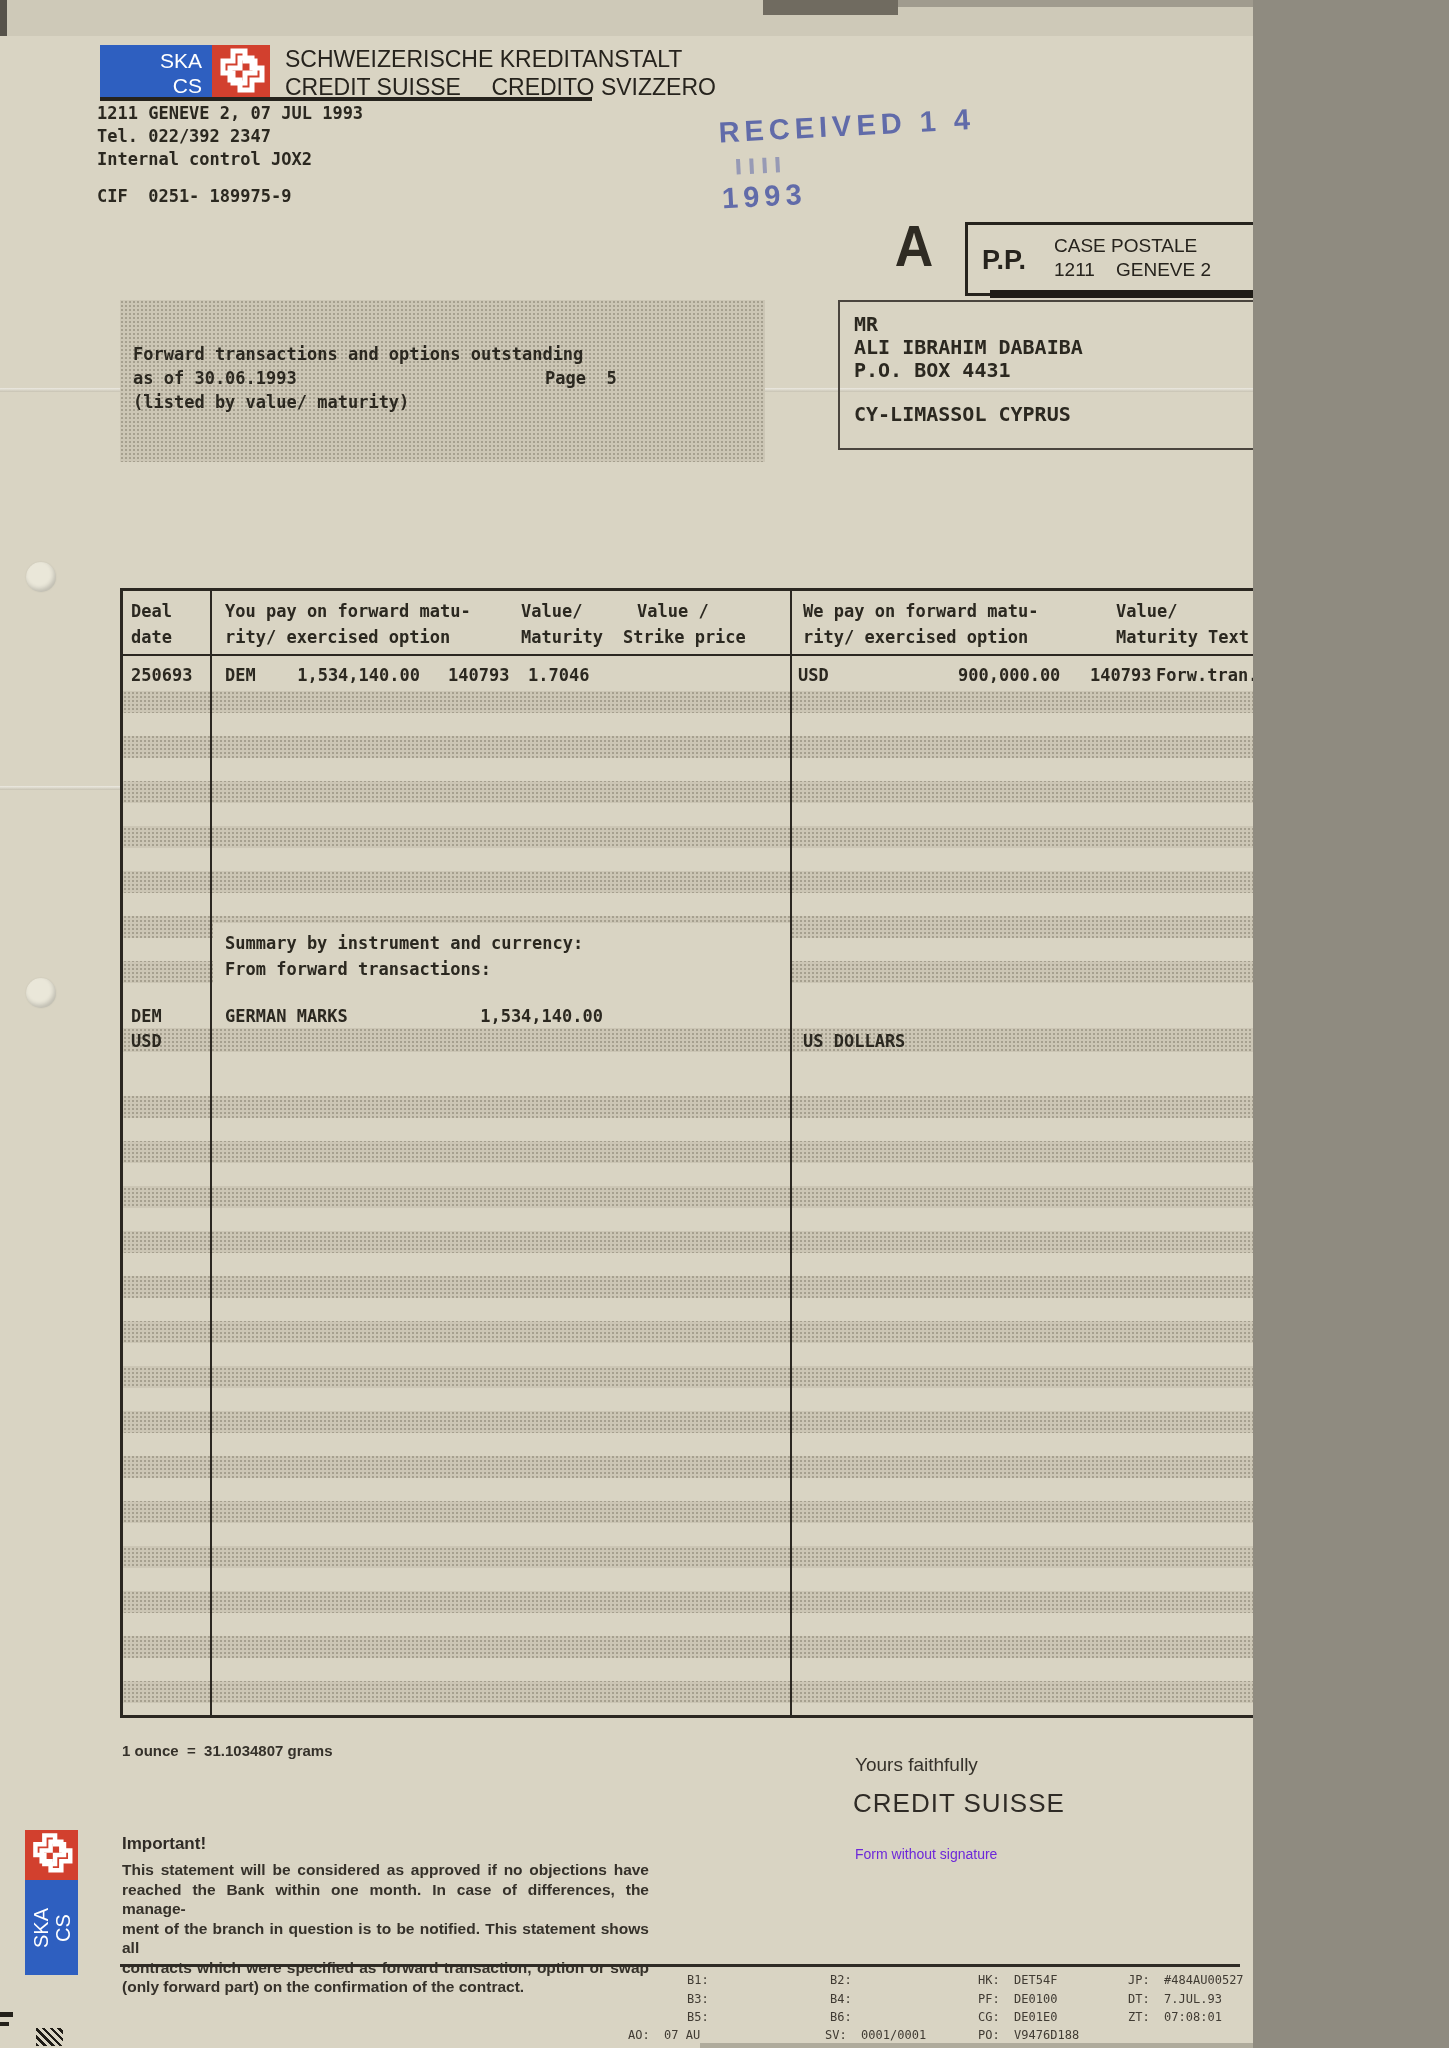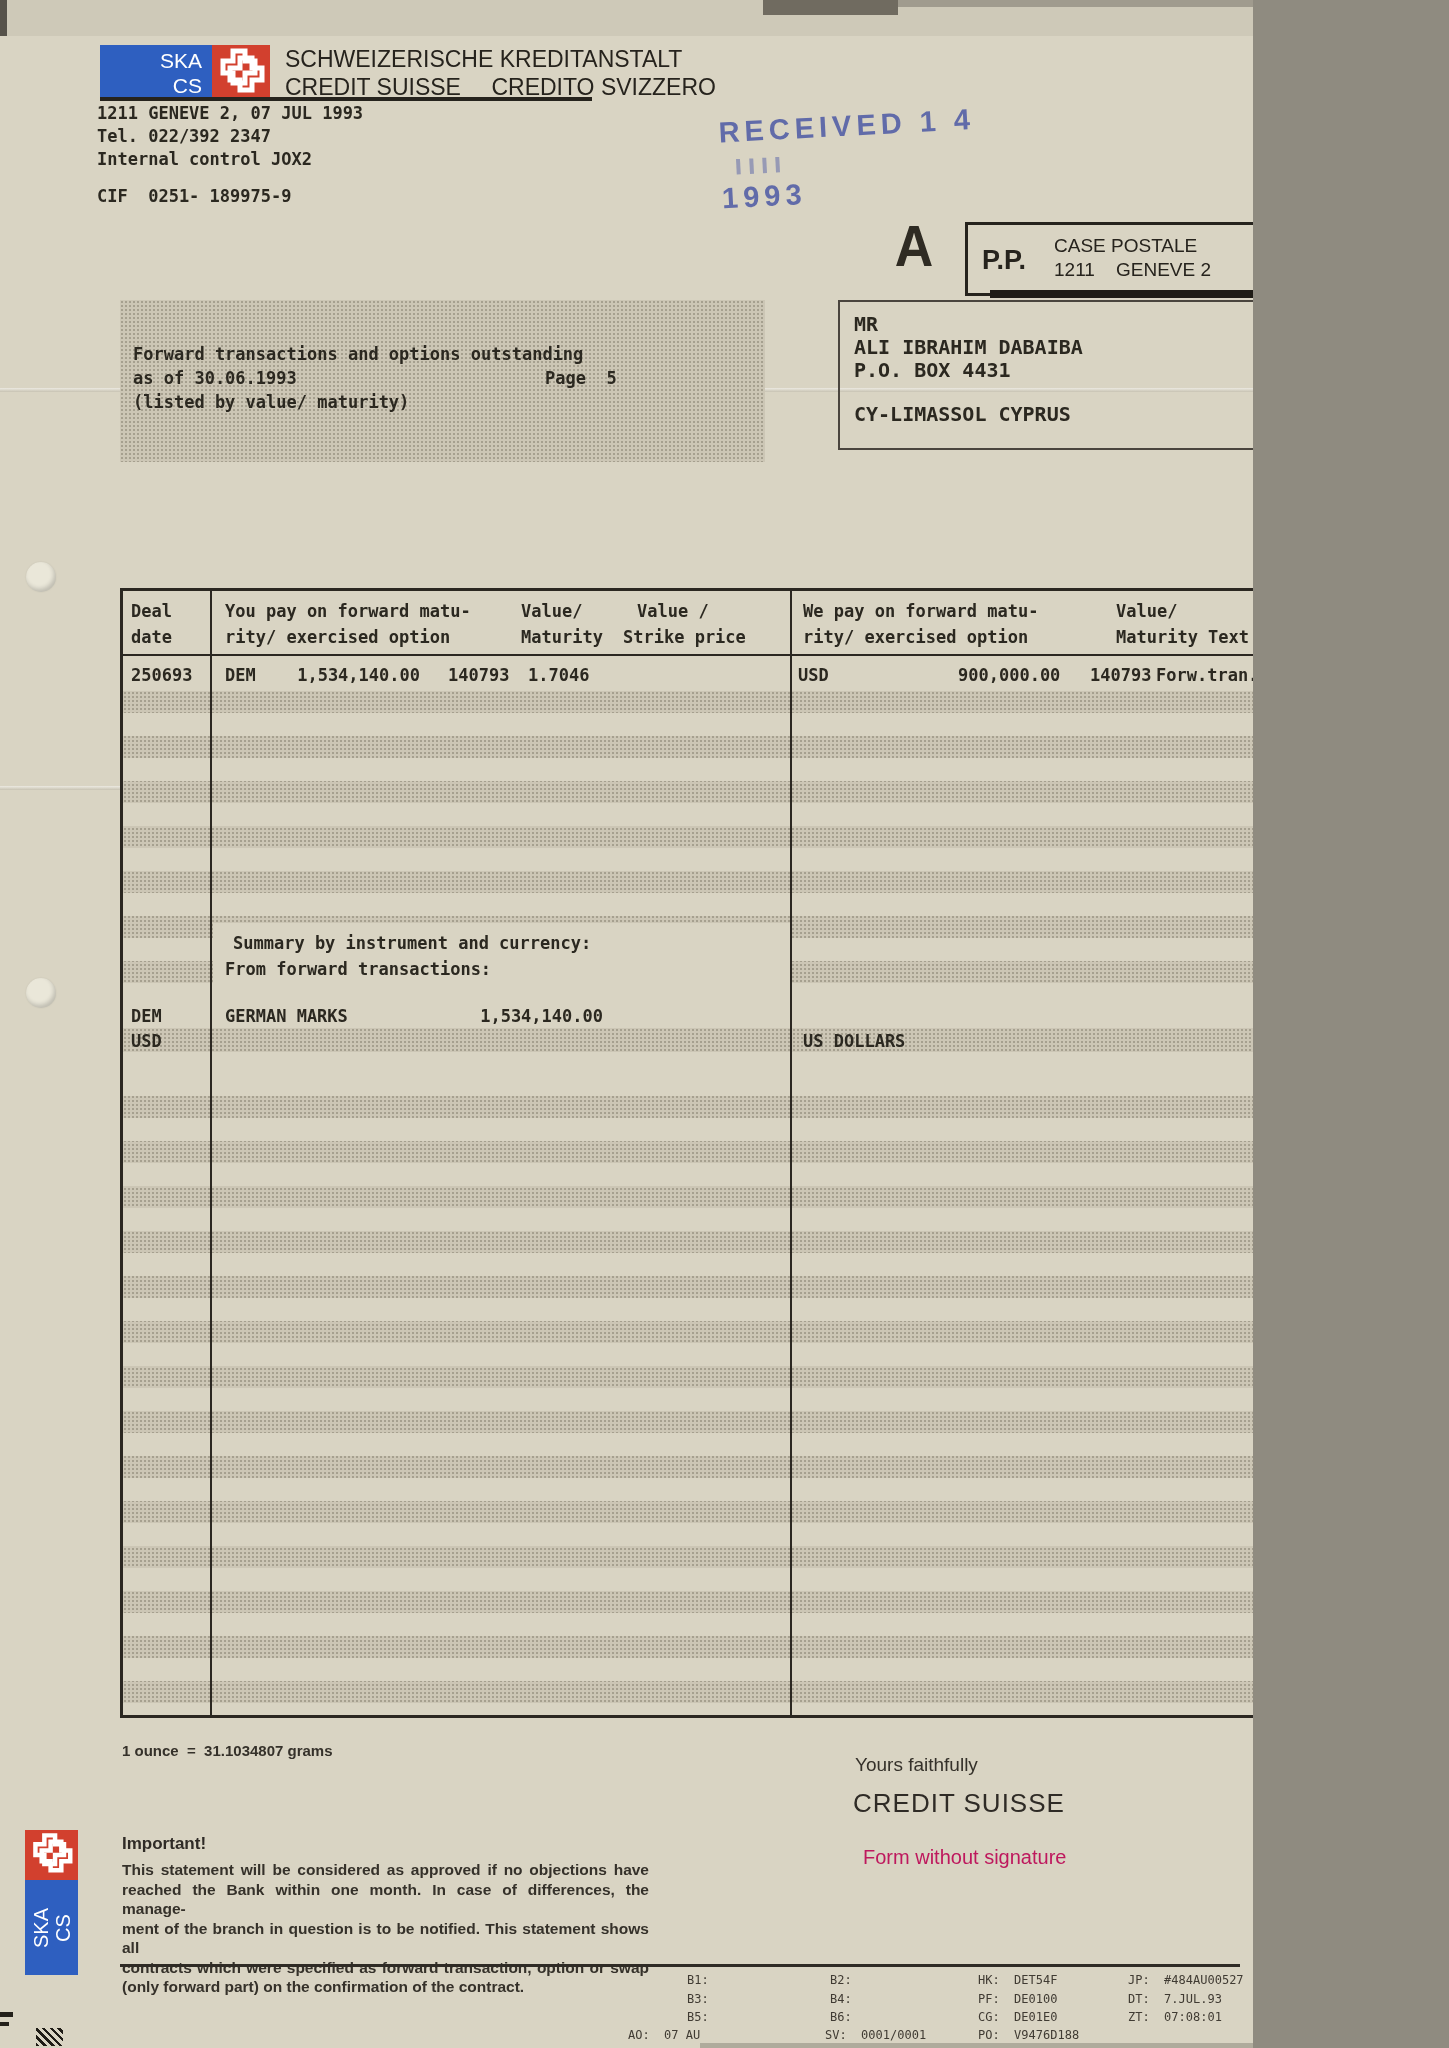--- a/index.html
+++ b/index.html
@@ -136,35 +136,35 @@
     <div class="abs mono" style="left:8px;top:74px;font-size:17px;">250693</div>
     <div class="abs mono" style="left:102px;top:74px;font-size:17px;">DEM</div>
     <div class="abs mono" style="left:174px;top:74px;width:123px;text-align:right;font-size:17px;">1,534,140.00</div>
     <div class="abs mono" style="left:325px;top:74px;font-size:17px;">140793</div>
     <div class="abs mono" style="left:405px;top:74px;font-size:17px;">1.7046</div>
     <div class="abs mono" style="left:675px;top:74px;font-size:17px;">USD</div>
     <div class="abs mono" style="left:835px;top:74px;width:102px;text-align:right;font-size:17px;">900,000.00</div>
     <div class="abs mono" style="left:967px;top:74px;font-size:17px;">140793</div>
     <div class="abs mono" style="left:1033px;top:74px;font-size:17px;">Forw.tran.</div>
 
-    <div class="abs mono" style="left:102px;top:342px;font-size:17px;margin-left:8px;">Summary by instrument and currency:</div>
+    <div class="abs mono" style="left:102px;top:342px;font-size:17px;">Summary by instrument and currency:</div>
     <div class="abs mono" style="left:102px;top:368px;font-size:17px;">From forward transactions:</div>
     <div class="abs mono" style="left:8px;top:415px;font-size:17px;">DEM</div>
     <div class="abs mono" style="left:102px;top:415px;font-size:17px;">GERMAN MARKS</div>
     <div class="abs mono" style="left:355px;top:415px;width:125px;text-align:right;font-size:17px;">1,534,140.00</div>
     <div class="abs mono" style="left:8px;top:440px;font-size:17px;">USD</div>
     <div class="abs mono" style="left:680px;top:440px;font-size:17px;">US DOLLARS</div>
     <div class="abs mono" style="left:1130px;top:440px;width:103px;text-align:right;font-size:17px;">900,000.00</div>
   </div>
 
   <div class="abs sans" style="left:122px;top:1742px;font-size:15px;font-weight:700;color:#35312a;">1 ounce  =  31.1034807 grams</div>
 
   <div class="abs sans" style="left:855px;top:1754px;font-size:19px;color:#35312a;">Yours faithfully</div>
   <div class="abs sans" style="left:853px;top:1788px;font-size:26px;letter-spacing:1px;color:#2f2b26;">CREDIT SUISSE</div>
-  <div class="abs sans" style="left:855px;top:1846px;font-size:20px;color:#be185d;margin-left:8px;">Form without signature</div>
+  <div class="abs sans" style="left:855px;top:1846px;font-size:14px;color:#6d28d9;">Form without signature</div>
 
   <div class="abs sans" style="left:122px;top:1834px;font-size:17px;font-weight:700;color:#2f2b26;">Important!</div>
   <div class="abs" style="left:122px;top:1860px;">
     <div class="imp-line">This statement will be considered as approved if no objections have</div>
     <div class="imp-line">reached the Bank within one month. In case of differences, the manage-</div>
     <div class="imp-line">ment of the branch in question is to be notified. This statement shows all</div>
     <div class="imp-line">contracts which were specified as forward transaction, option or swap</div>
     <div class="imp-line">(only forward part) on the confirmation of the contract.</div>
   </div>
 

